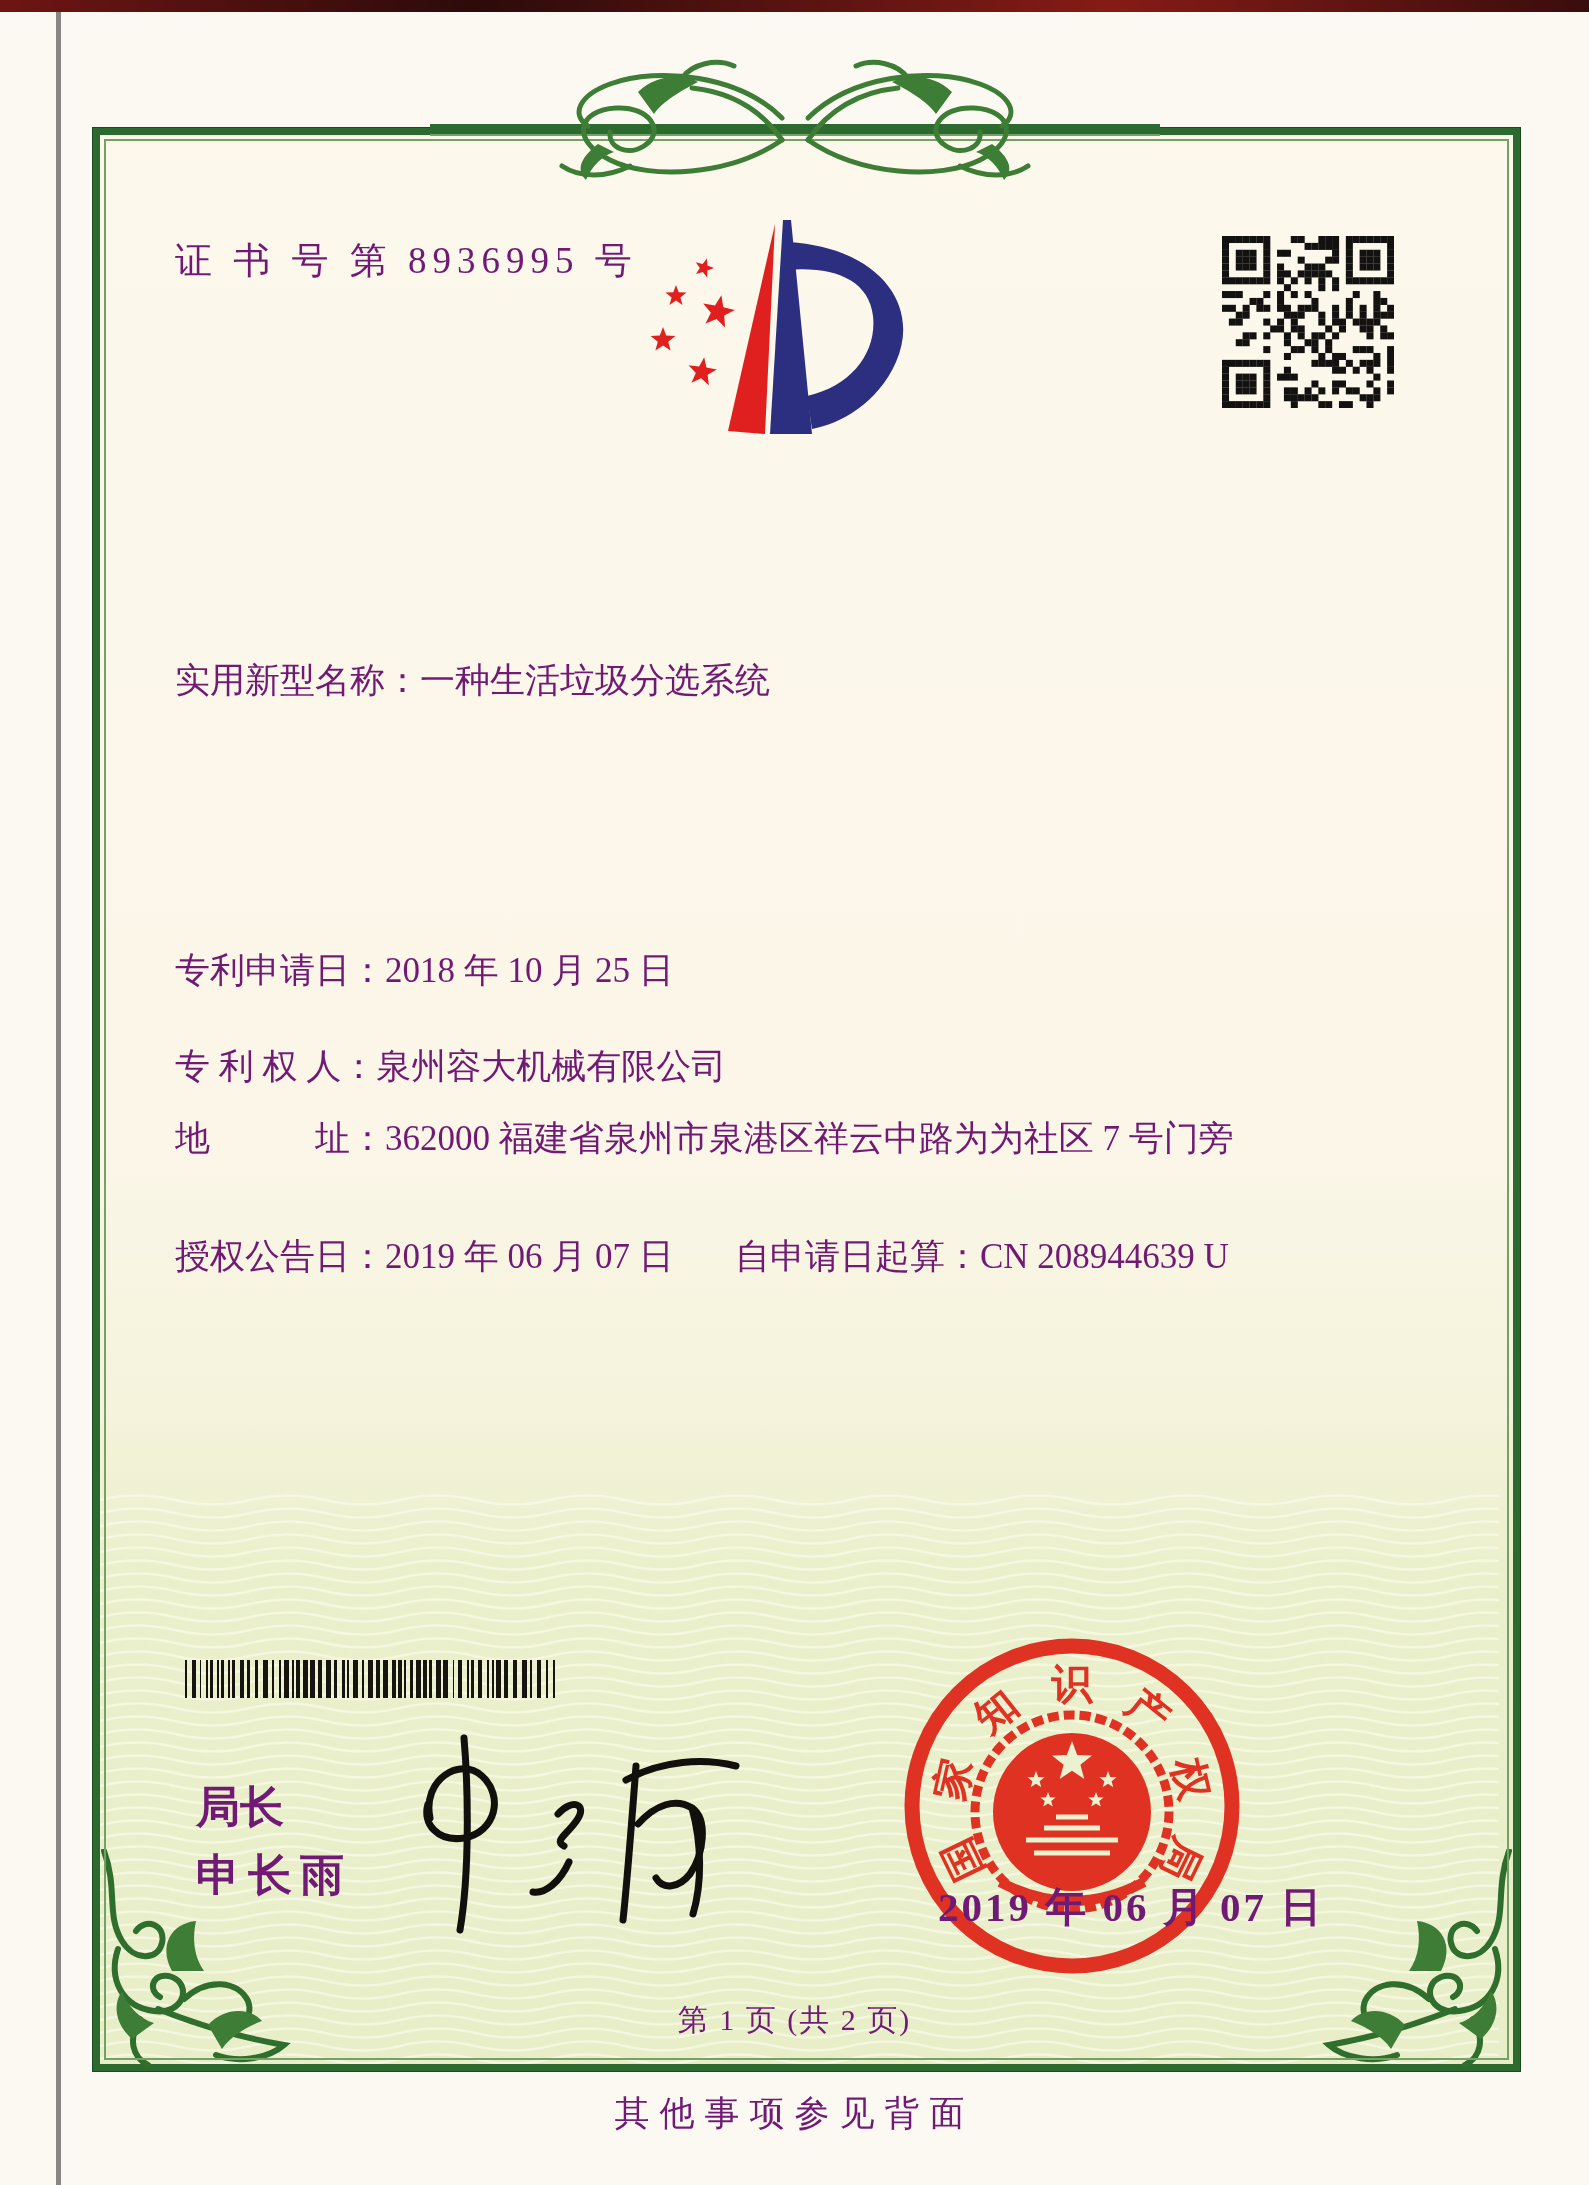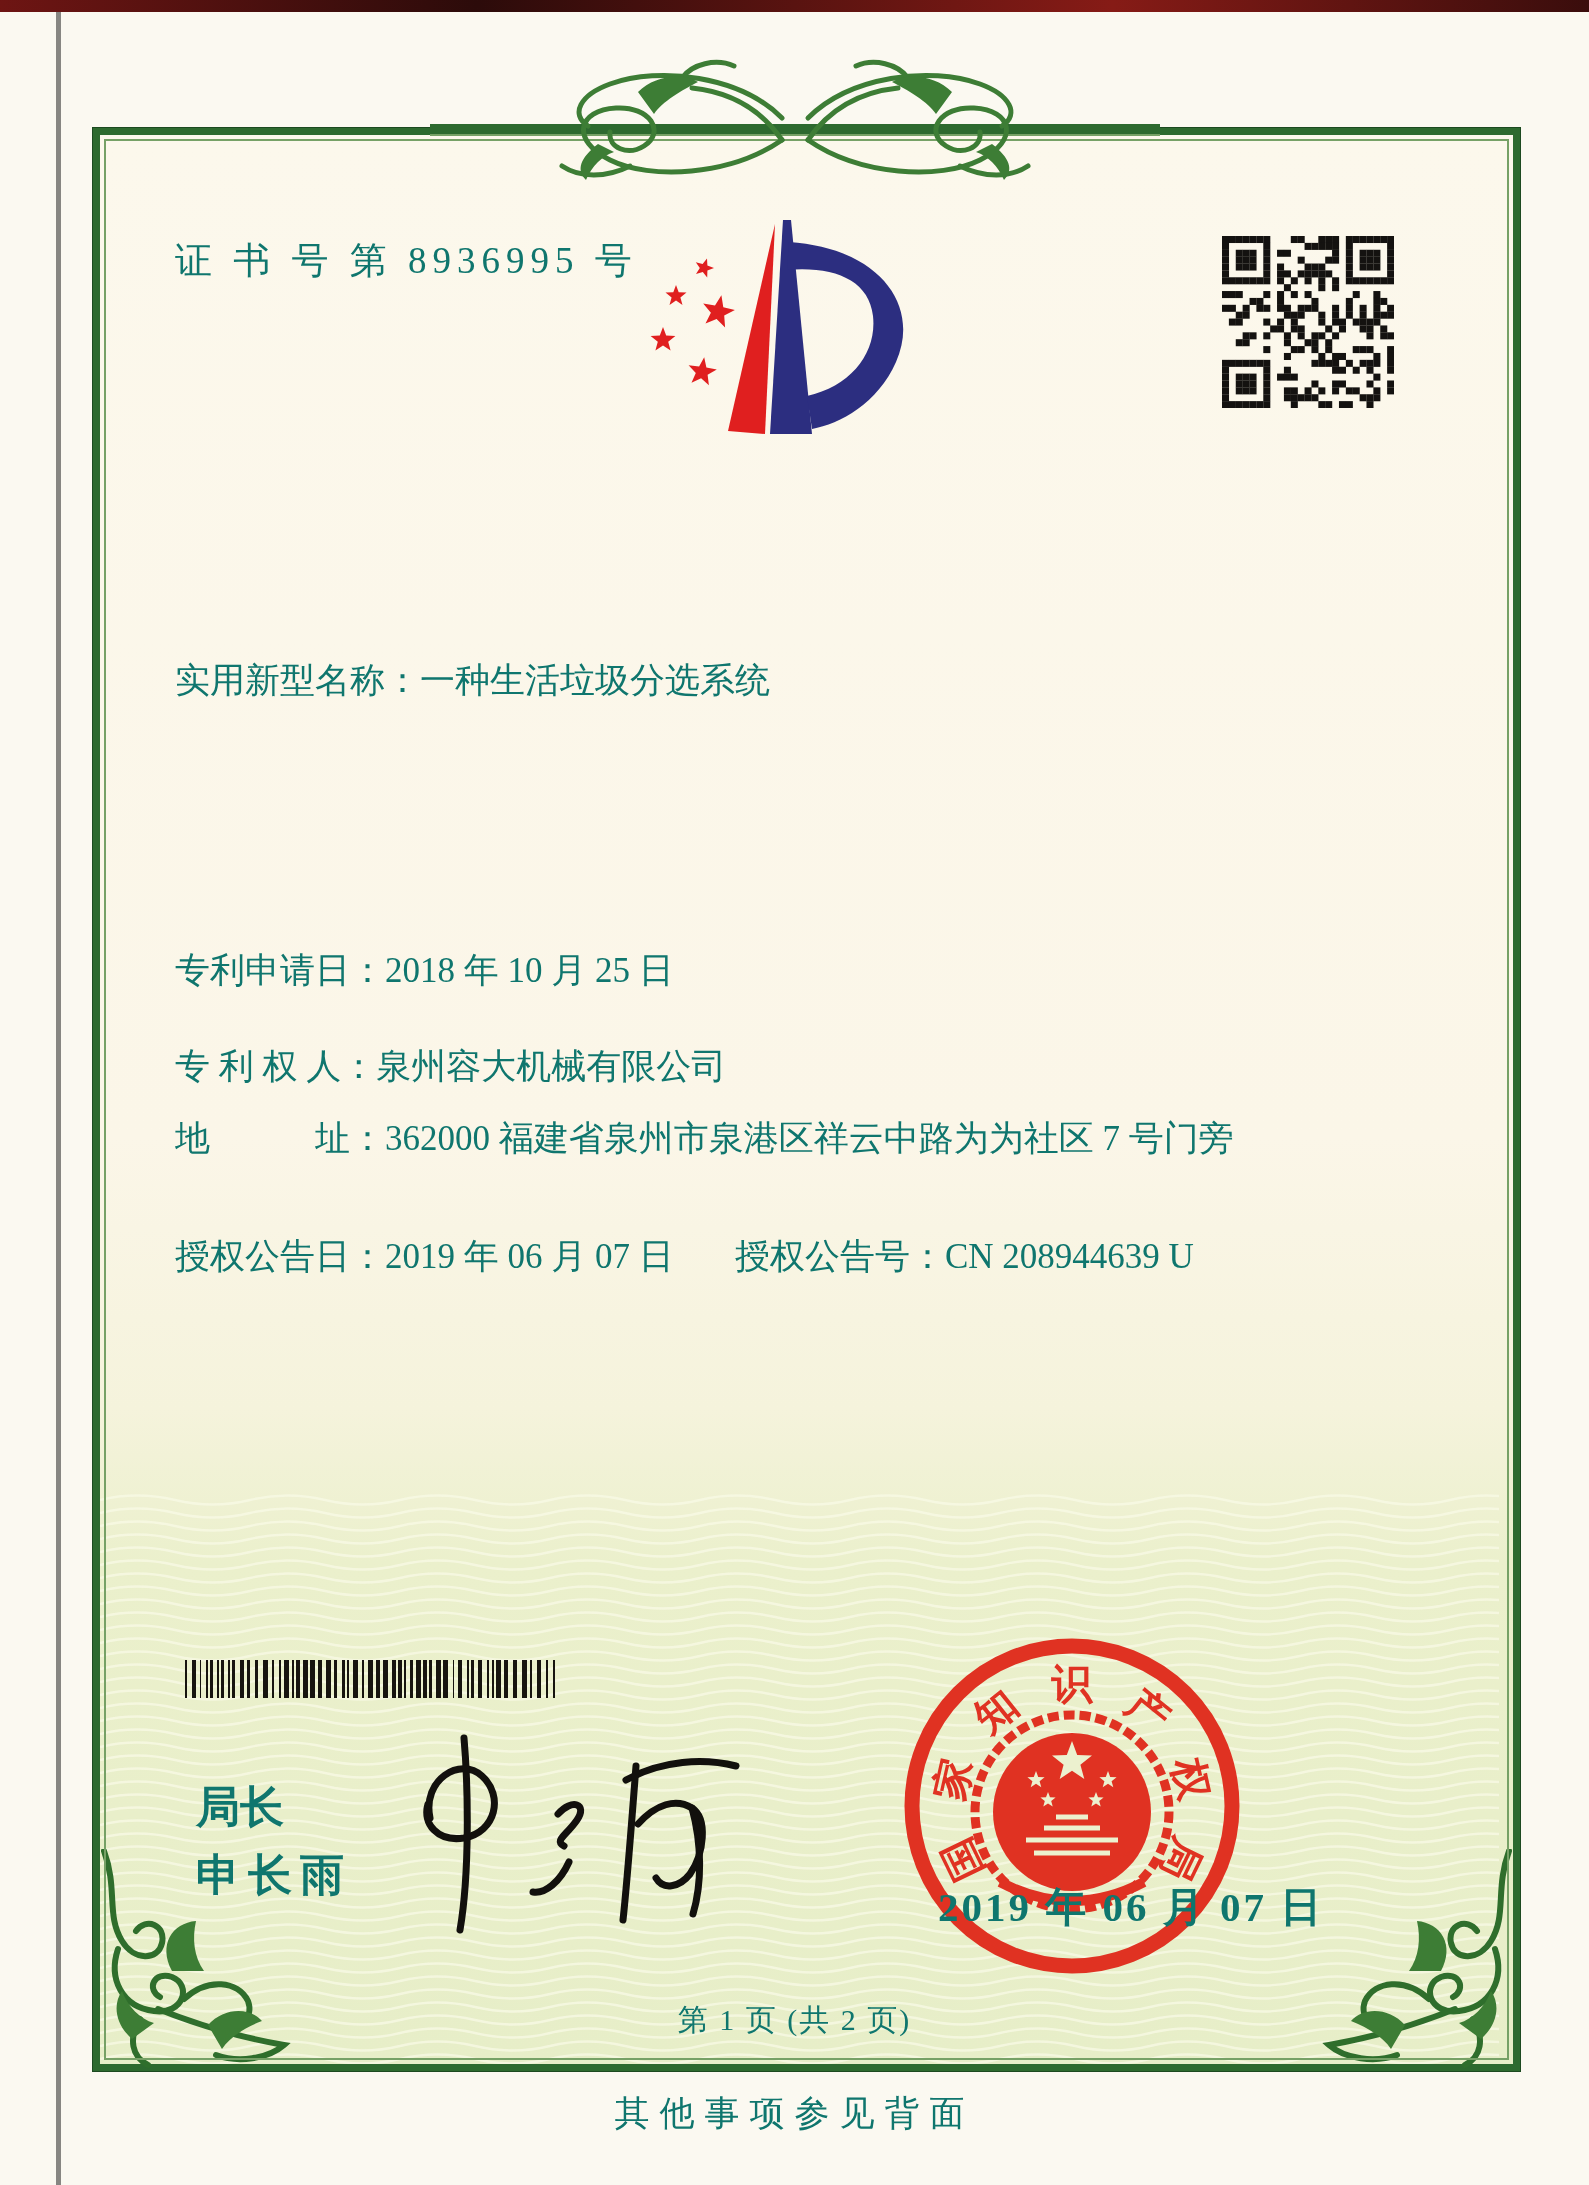--- a/index.html
+++ b/index.html
@@ -1,17 +1,17 @@
 <!DOCTYPE html>
 <html><head>
 <meta charset="utf-8">
 <style>
   html,body{margin:0;padding:0;background:#dddbd3;}
   .page{position:relative;width:1589px;height:2185px;margin:0 auto;background:#fbf9f1;overflow:hidden;
-        font-family:"Liberation Serif","DejaVu Serif",serif;color:#0f766e;}
+        font-family:"Liberation Serif","DejaVu Serif",serif;color:#701a75;}
   .abs{position:absolute;}
   .scan-top{left:0;top:0;width:100%;height:12px;background:linear-gradient(90deg,#6e1513,#2c0b0a 30%,#861b16 70%,#3a0d0c);}
   .scan-left{left:56px;top:12px;width:5px;height:2173px;background:rgba(40,40,38,.55);}
 
   
   .frame{left:93px;top:128px;width:1413px;height:1929px;border:7px solid #2d6a2f;box-shadow:0 0 0 1px #1c4a20;
          background:linear-gradient(180deg,#fcf8ec 0%,#fbf6e8 52%,#f5f3dc 66%,#ebf0cc 74%,#e7eec8 100%);}
   .frame::after{content:"";position:absolute;inset:4px;border:2px solid #76a166;pointer-events:none;}
   #waves{left:0;bottom:0;width:100%;height:570px;overflow:hidden;pointer-events:none;}
 
@@ -450,21 +450,21 @@
     <span class="lbl">专利申请日：</span><span class="val">2018 年 10 月 25 日</span>
   </div>
   <div class="abs field" style="top:1042px">
     <span class="lbl">专 利 权 人：</span><span class="val">泉州容大机械有限公司</span>
   </div>
   <div class="abs field" style="top:1114px">
     <span class="lbl">地　　　址：</span><span class="val">362000 福建省泉州市泉港区祥云中路为为社区 7 号门旁</span>
   </div>
   <div class="abs field grant" style="top:1232px">
     <span class="pair1"><span>授权公告日：</span><span>2019 年 06 月 07 日</span></span>
-    <span><span>授权公告号：</span><span>CN 208944639 U</span></span>
+    <span><span>自申请日起算：</span><span>CN 208944639 U</span></span>
   </div>
 
 
   <div class="abs barcode" id="barcode">
       <i style="width: 3px; margin-right: 5px;"></i>
       <i style="width: 4px; margin-right: 4px;"></i>
       <i style="width: 2px; margin-right: 5px;"></i>
       <i style="width: 2px; margin-right: 2px;"></i>
       <i style="width: 3px; margin-right: 4px;"></i>
       <i style="width: 3px; margin-right: 2px;"></i>

